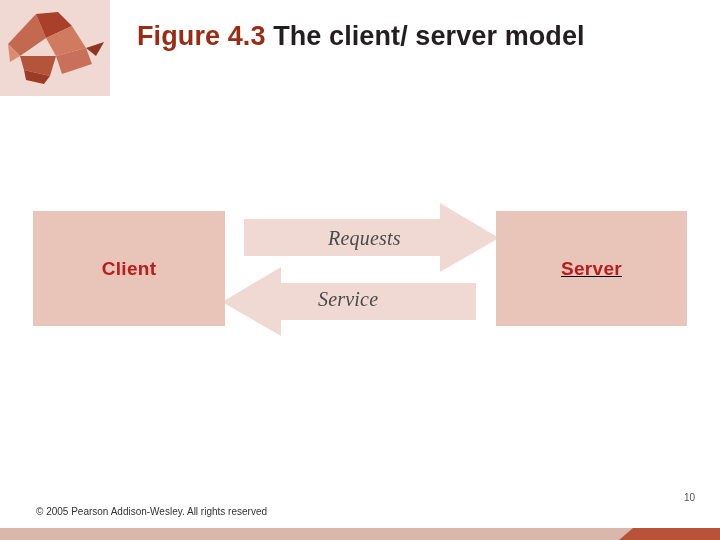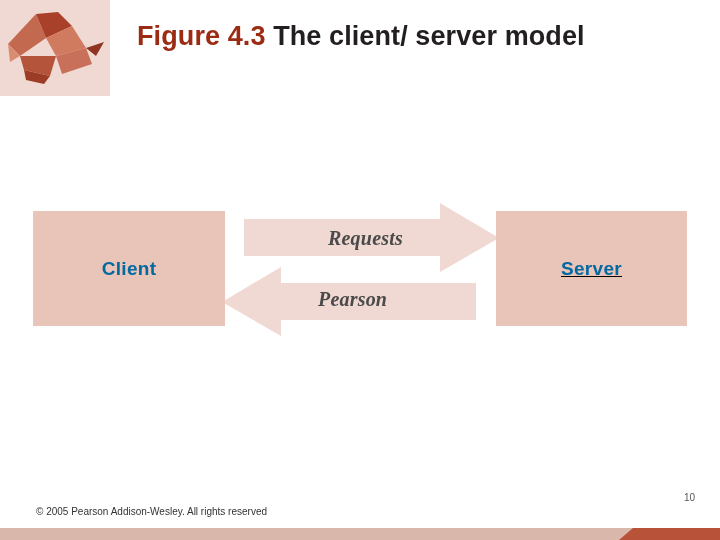--- a/index.html
+++ b/index.html
@@ -63,21 +63,21 @@
   .node {
     position: absolute;
     background: #e9c4b8;
     display: flex;
     align-items: center;
     justify-content: center;
   }
   .node-label {
     font-size: 19px;
     font-weight: bold;
-    color: #0369a1;
+    color: #b91c1c;
     letter-spacing: 0.3px;
   }
   #client-node {
     left: 33px;
     top: 211px;
     width: 192px;
     height: 115px;
   }
   #server-node {
     left: 496px;
@@ -85,21 +85,21 @@
     width: 191px;
     height: 115px;
     text-decoration: underline;
   }
 
   .arrow-label {
     position: absolute;
     font-family: "Liberation Serif", serif;
     font-style: italic;
     font-size: 20px;
-    font-weight: bold;
+    font-weight: normal;
     color: #4a4a4a;
     letter-spacing: 0.2px;
   }
   #requests-label {
     left: 328px;
     top: 227px;
   }
   #service-label {
     left: 318px;
     top: 288px;
@@ -170,21 +170,21 @@
 
     <div class="node" id="client-node">
       <span class="node-label">Client</span>
     </div>
 
     <div class="node" id="server-node">
       <span class="node-label">Server</span>
     </div>
 
     <div class="arrow-label" id="requests-label">Requests</div>
-    <div class="arrow-label" id="service-label">Pearson</div>
+    <div class="arrow-label" id="service-label">Service</div>
   </div>
 
   <div class="page-number">10</div>
   <div class="copyright">© 2005 Pearson Addison-Wesley. All rights reserved</div>
 
   <div class="footer-bar"></div>
   <svg class="footer-accent" viewBox="0 0 101 12" preserveAspectRatio="none">
     <polygon points="0,12 14,0 101,0 101,12" fill="#b8533a"></polygon>
   </svg>
 

